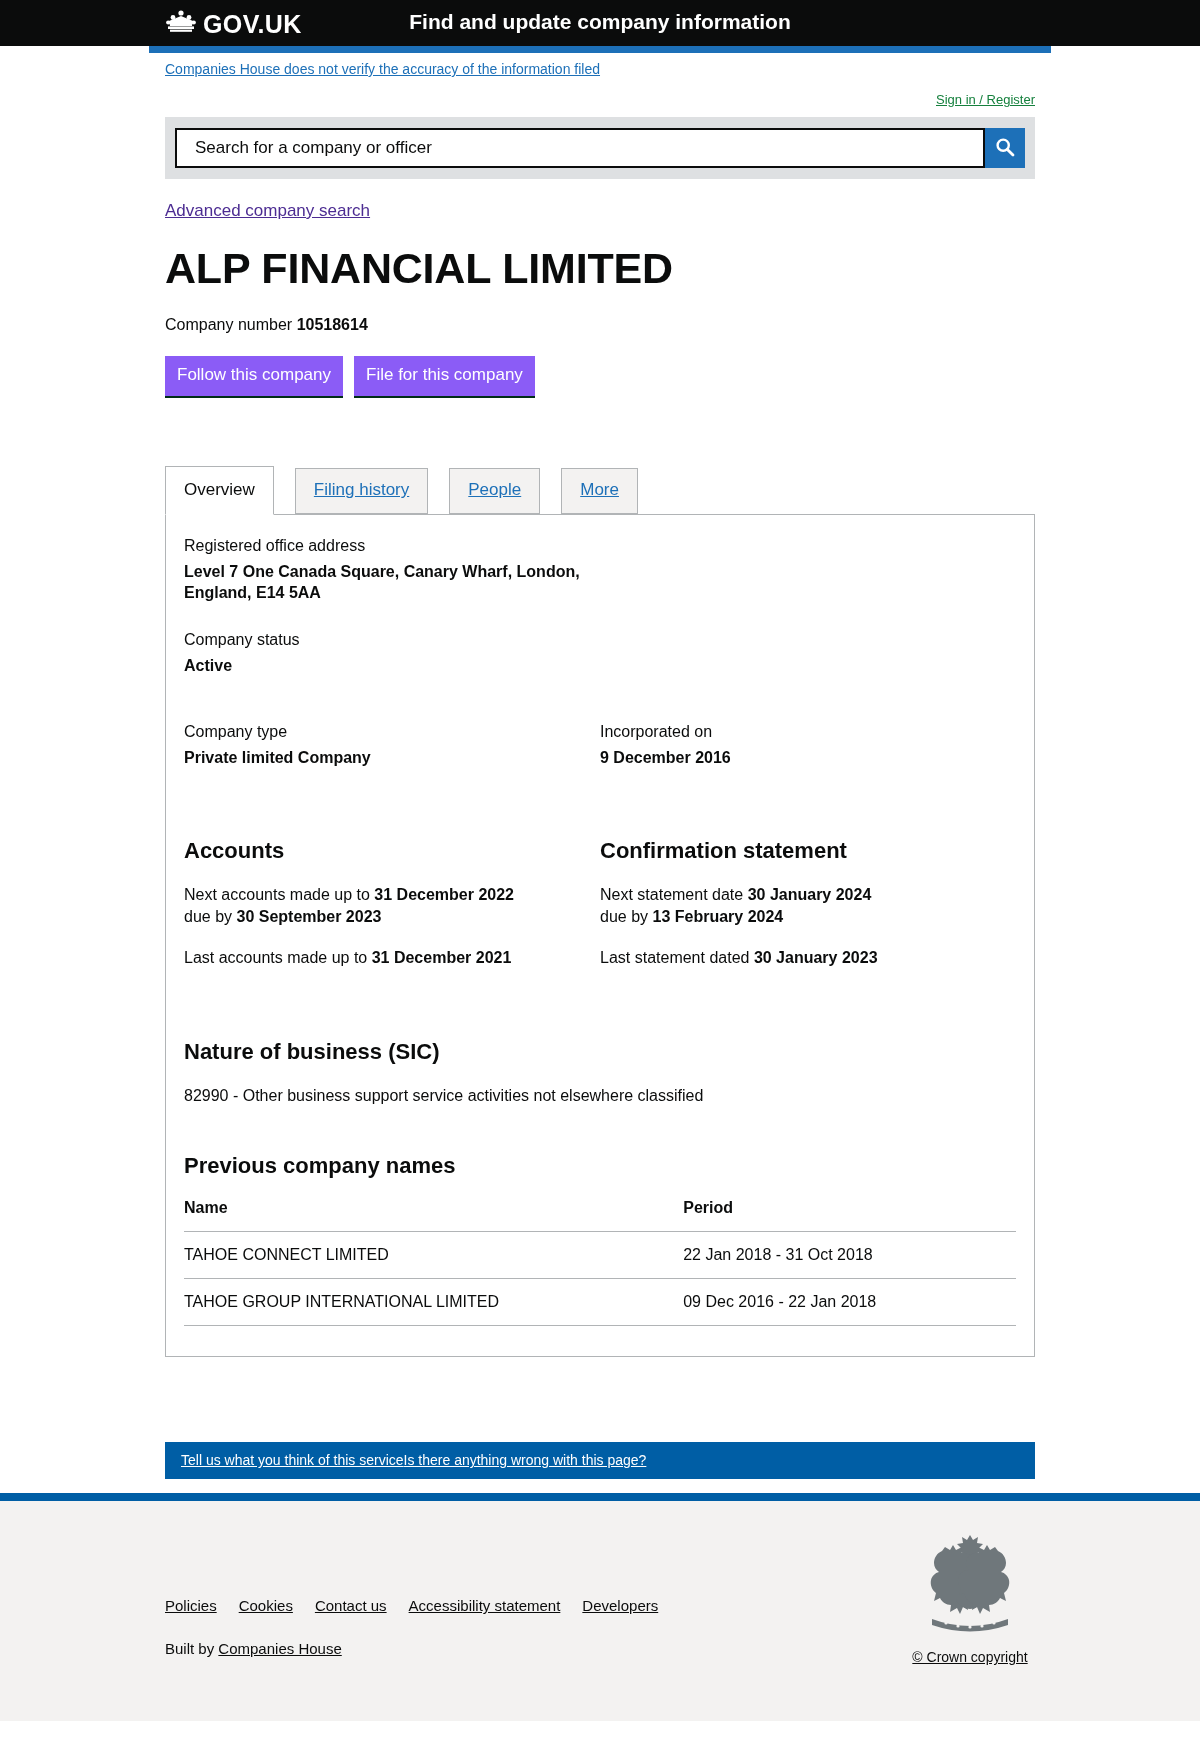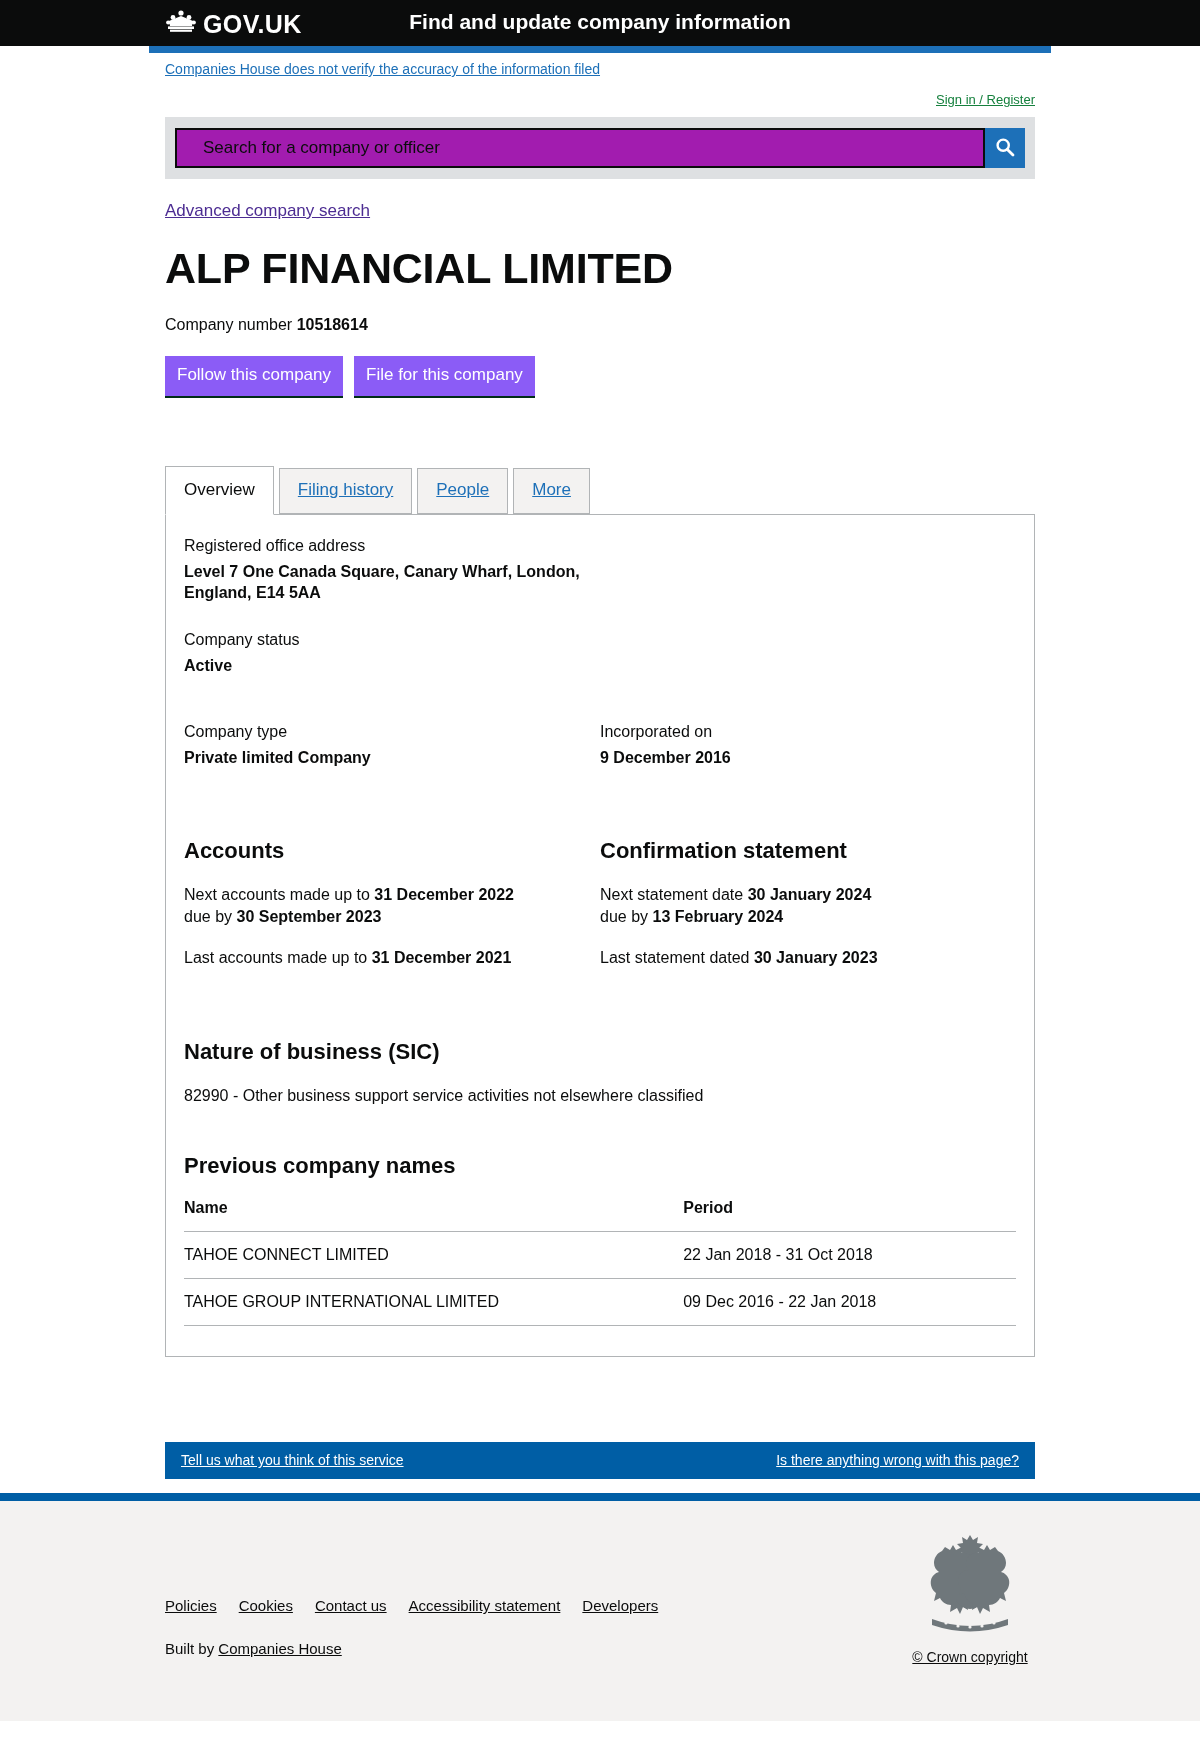--- a/index.html
+++ b/index.html
@@ -89,25 +89,25 @@
     background: #dee0e2;
     padding: 11px 10px;
     margin-top: 9px;
     display: flex;
     align-items: stretch;
   }
   .search-input {
     flex: 1 1 auto;
     height: 40px;
     border: 2px solid #0b0c0c;
-    background: #a21caf;
+    background: #ffffff;
     font-family: "Liberation Sans", sans-serif;
     font-size: 17px;
     color: #0b0c0c;
-    padding: 0 26px;
+    padding: 0 18px;
     outline: none;
     border-radius: 0;
   }
   .search-input::placeholder { color: #0b0c0c; opacity: 1; }
   .search-button {
     width: 40px;
     height: 40px;
     background: #1d70b8;
     border: 0;
     cursor: pointer;
@@ -154,21 +154,21 @@
     cursor: pointer;
     box-shadow: 0 2px 0 #002d18;
     border-radius: 0;
     line-height: 1.1;
   }
 
   
   .tabs-wrap { margin-top: 72px; }
   .tabs-list {
     display: flex;
-    gap: 5px;
+    gap: 21px;
     position: relative;
     z-index: 2;
     padding-left: 0;
     margin: 0;
     list-style: none;
   }
   .tab {
     background: #f3f2f1;
     border: 1px solid #b1b4b6;
     border-bottom: 1px solid #b1b4b6;
@@ -258,21 +258,20 @@
     border-bottom: 1px solid #b1b4b6;
   }
   .prev-table .col-period { width: 40%; }
 
   
   .feedback-spacer { height: 85px; }
   .feedback-bar {
     background: #005ea5;
     padding: 10px 16px 11px 16px;
     display: flex;
-    justify-content: space-between;
     align-items: center;
   }
   .feedback-bar a {
     color: #ffffff;
     font-size: 14px;
     text-decoration: underline;
   }
 
   
   .footer {

